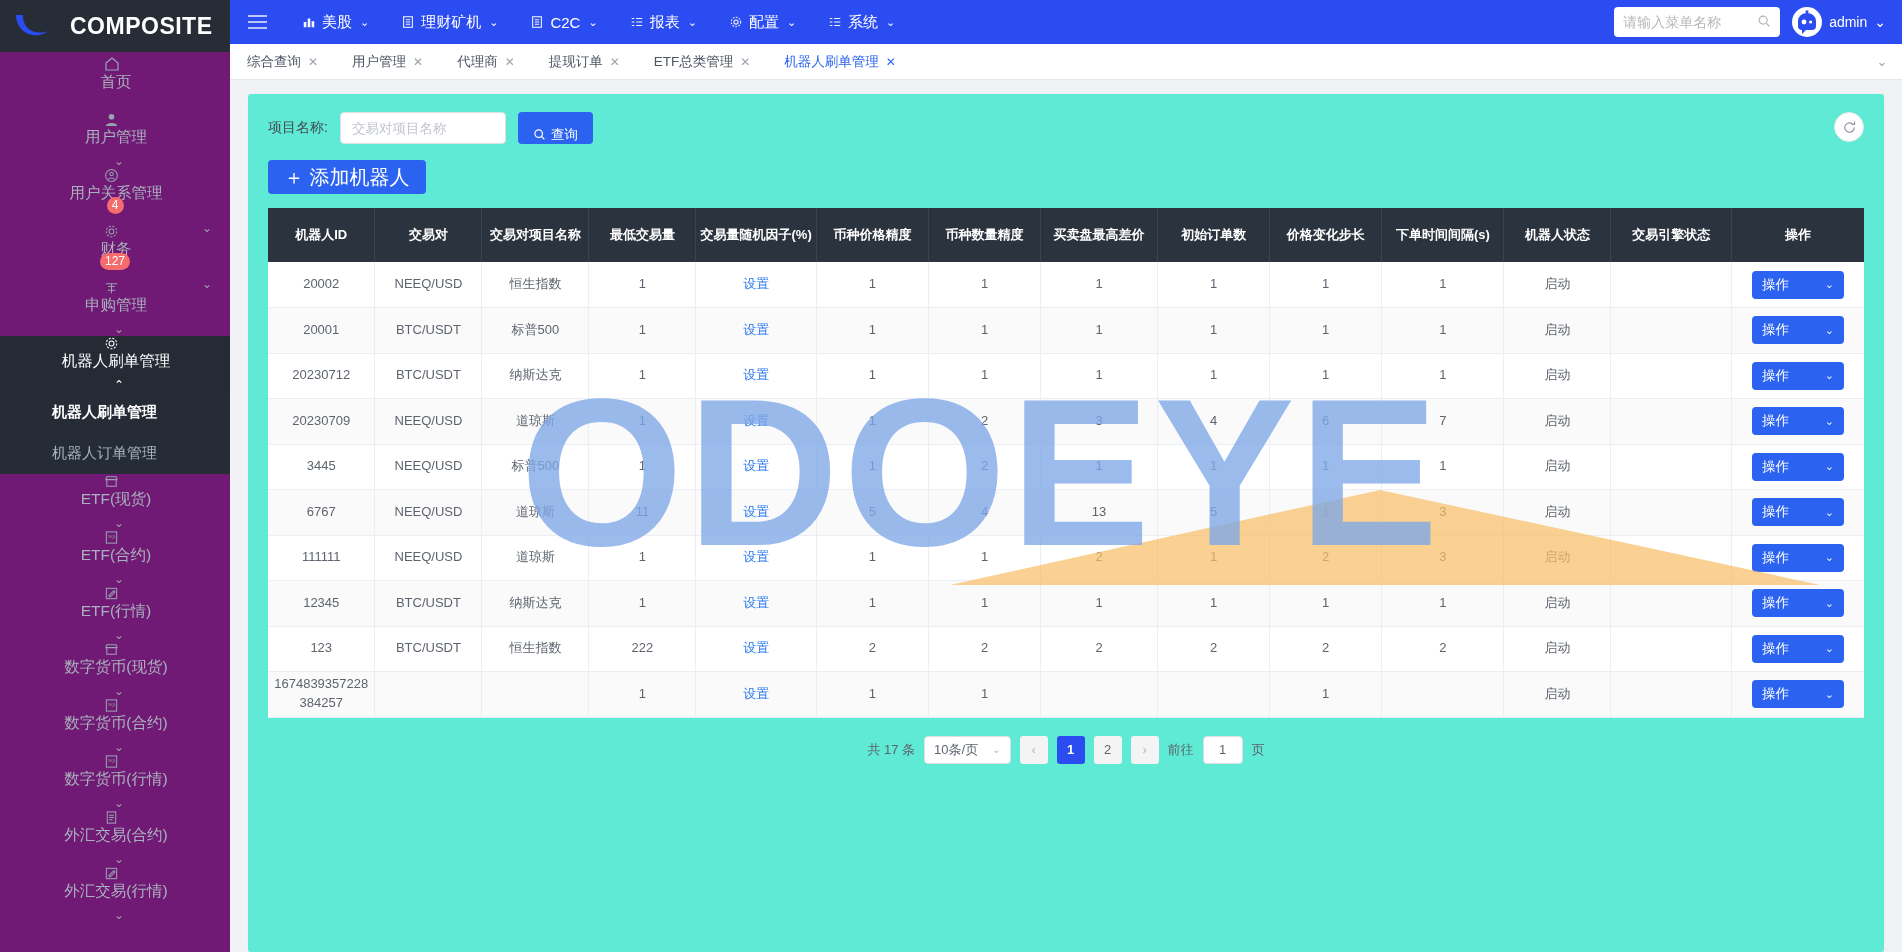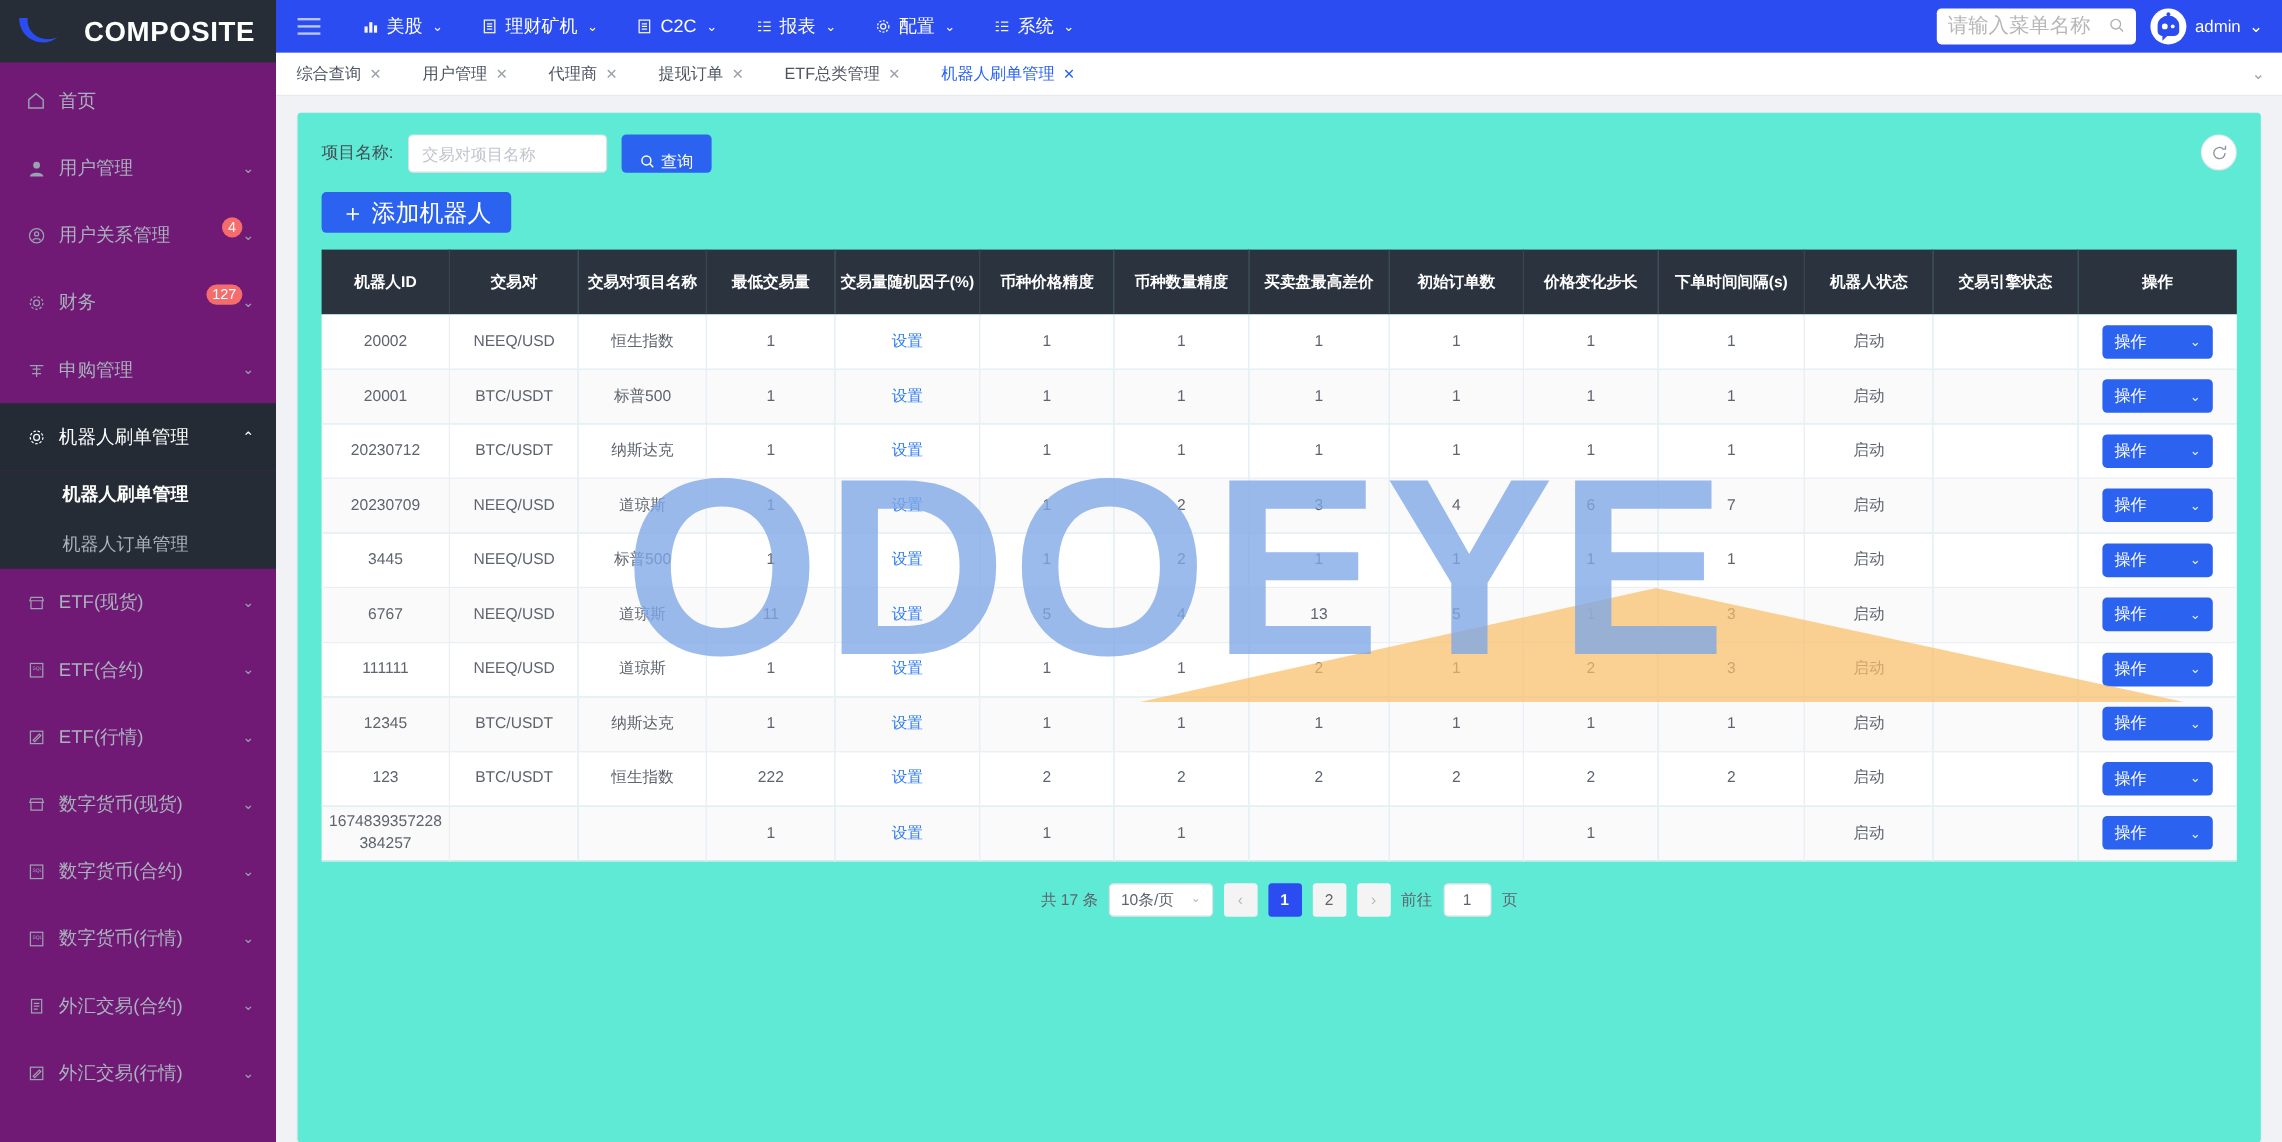--- a/index.html
+++ b/index.html
@@ -26,21 +26,21 @@
   }
   .brand-logo { width:46px; height:34px; position:relative; }
   .brand-logo svg { display:block; }
   .brand-name {
     color:#ffffff; font-size:23px; font-weight:bold; letter-spacing:.5px;
   }
   .nav { padding-top: 4px; }
   .nav-item {
     height: 56px; display:flex; align-items:center;
     padding: 0 18px 0 20px; color:#a9b2bd; font-size:15.5px;
-    cursor:pointer; position:relative;
+    cursor:pointer; position:relative;flex-direction:column;
   }
   .nav-item .ico {
     width: 20px; margin-right: 9px; display:inline-flex;
     align-items:center; justify-content:center; color:#99a3af;
   }
   .nav-item .lbl { flex:1; white-space:nowrap; position:relative; }
   .nav-item .chev { color:#99a3af; font-size:12px; margin-left:6px; }
   .nav-item.active { background:#242b35; color:#ffffff; }
   .nav-item.active .ico, .nav-item.active .chev { color:#ffffff; }
   .nav-group-open { background:#252c36; }
@@ -73,21 +73,21 @@
     font-size:15px; padding: 0 14px; height:44px; cursor:pointer;
   }
   .topmenu-item .mi { font-size:13px; opacity:.95; display:inline-flex; }
   .topmenu-item .cd { font-size:11px; margin-left:2px; }
   #topright { margin-left:auto; display:flex; align-items:center; padding-right:16px; gap:12px; }
   .searchbox {
     width: 166px; height: 30px; background:#fff; border-radius:4px;
     display:flex; align-items:center; padding: 0 9px;
   }
   .searchbox input {
-    border:0; outline:0; flex:1; font-size:17px; color:#0f766e;
+    border:0; outline:0; flex:1; font-size:14px; color:#0f766e;
     font-family:"Liberation Sans", sans-serif; min-width:0;
   }
   .searchbox input::placeholder { color:#b7b7b7; }
   .searchbox .sicon { color:#b0b0b0; font-size:14px; }
   .avatar {
     width:30px; height:30px; border-radius:50%; background:#ffffff;
     display:flex; align-items:center; justify-content:center; overflow:hidden;
   }
   .userblock { display:flex; align-items:center; gap:7px; color:#fff; font-size:14px; cursor:pointer; }
 

